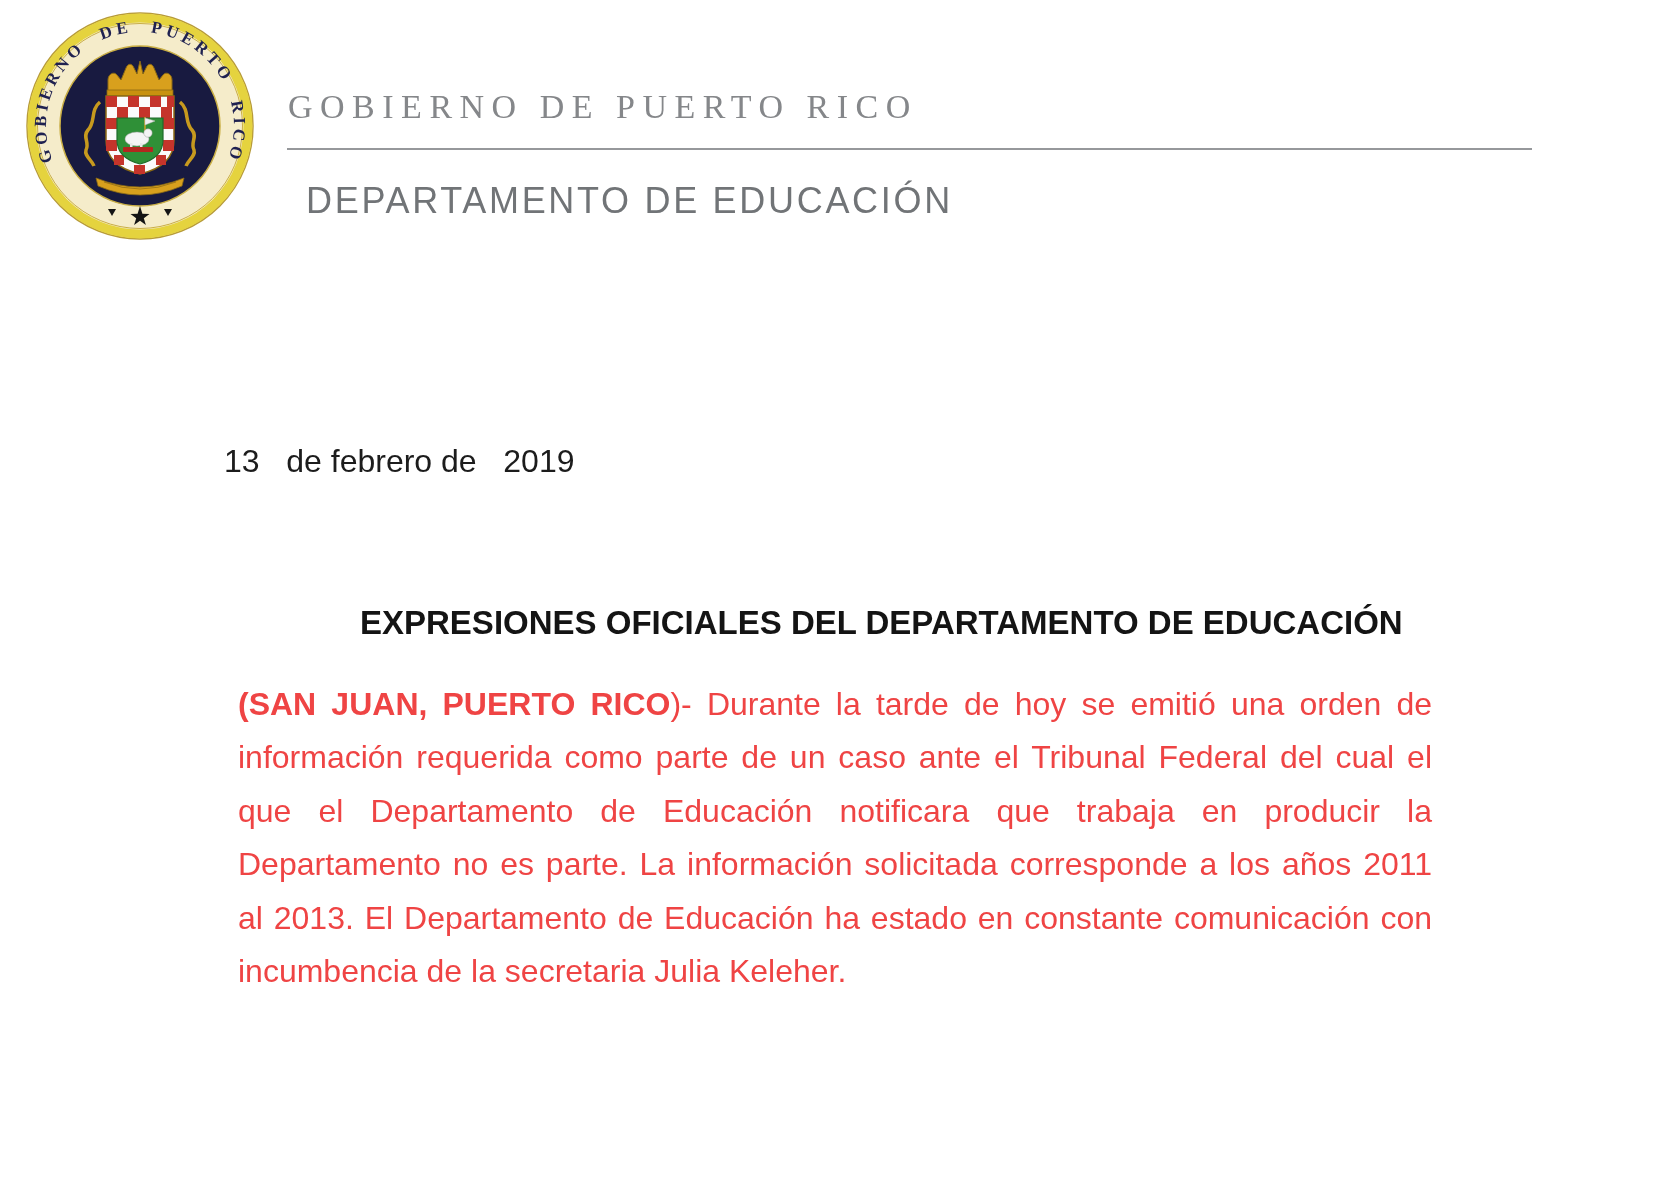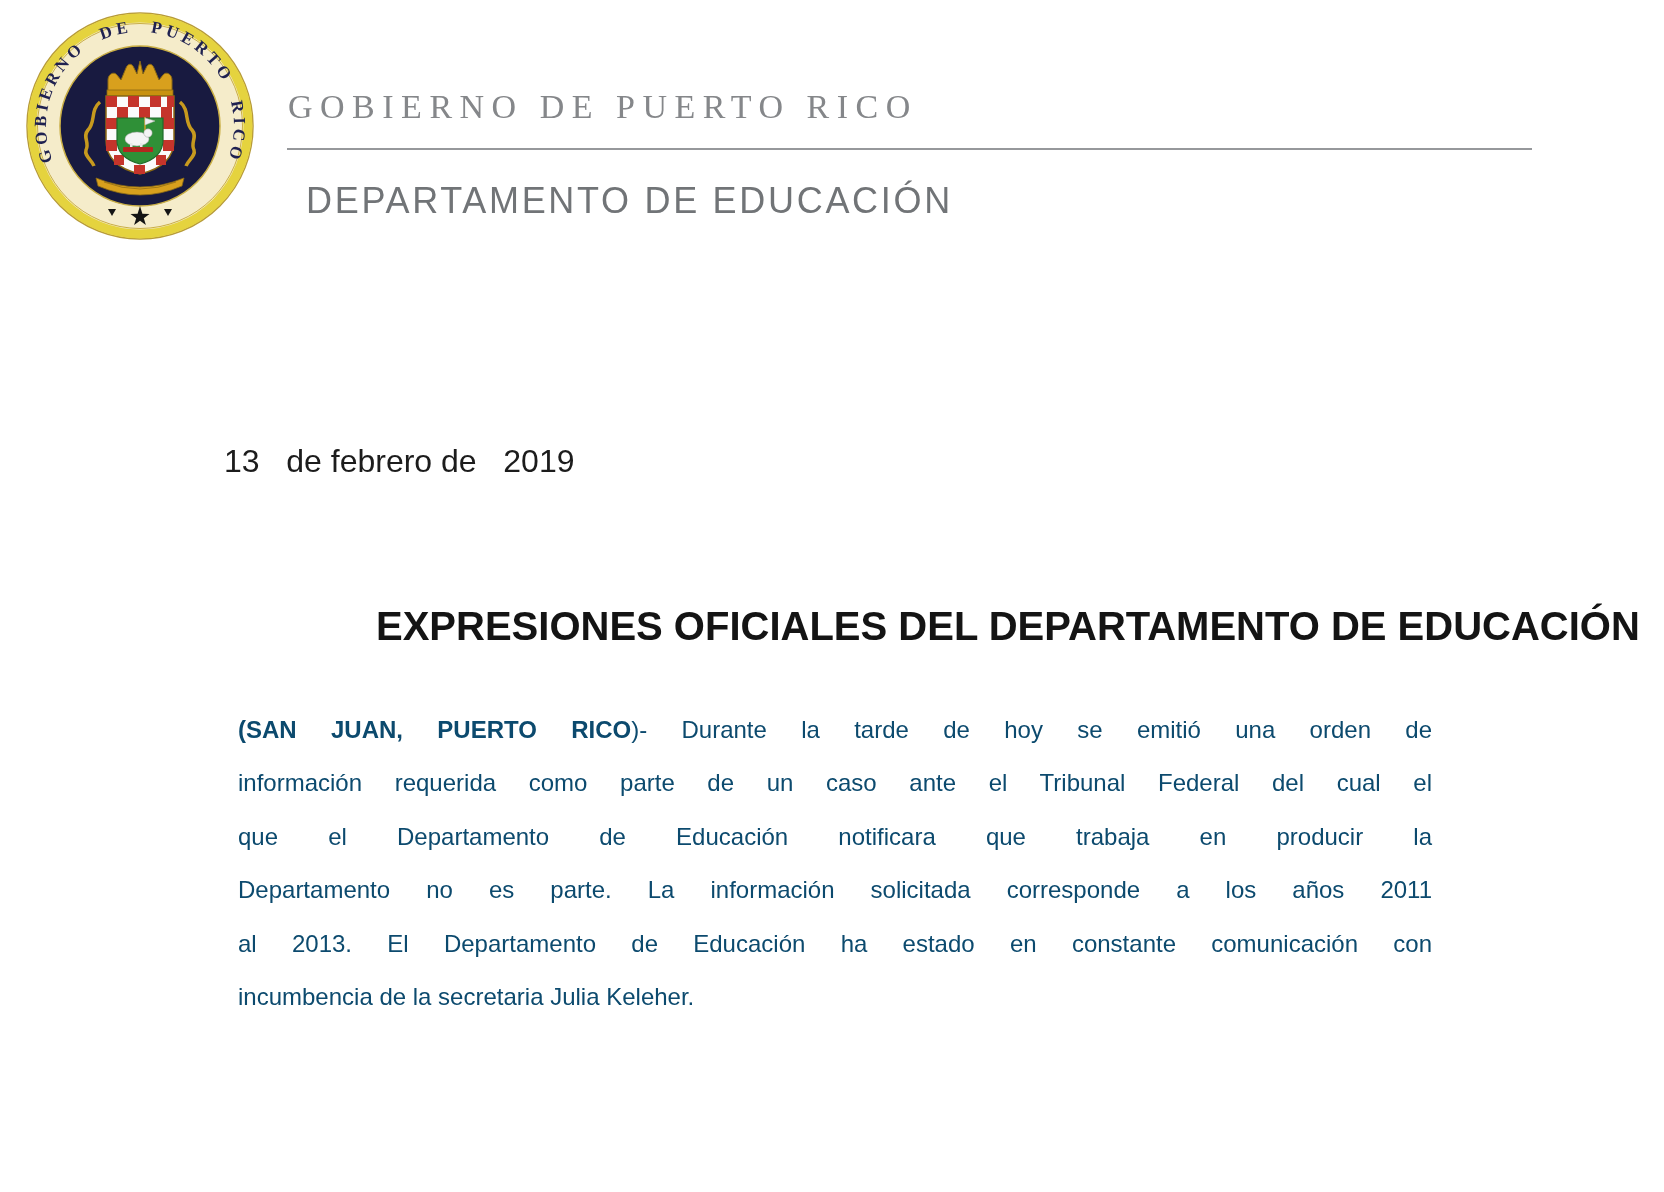--- a/index.html
+++ b/index.html
@@ -21,26 +21,26 @@
   .dept-title {
     position:absolute; left:288px; top:180px;
     font-size:36px; letter-spacing:2.7px; color:#717477; white-space:nowrap;margin-left:18px;
   }
   
   .date-line {
     position:absolute; left:224px; top:443px;
     font-size:32px; color:#1c1c1c; white-space:pre;
   }
   .doc-title {
-    position:absolute; left:376px; top:604px;
-    font-size:40px; font-weight:bold; color:#141414; white-space:nowrap;
+    position:absolute; left:360px; top:604px;
+    font-size:33px; font-weight:bold; color:#141414; white-space:nowrap;
   }
   .body-par {
-    position:absolute; left:238px; top:703px; width:1194px;
-    font-size:24px; line-height:53.4px; color:#0c4a6e;
+    position:absolute; left:238px; top:678px; width:1194px;
+    font-size:32px; line-height:53.4px; color:#ef4444;
   }
   .pline { text-align:justify; text-align-last:justify; }
   .pline.last { text-align-last:left; }
   .bold { font-weight:bold; }
 </style>
 </head>
 <body>
 
 <div class="page">
 

